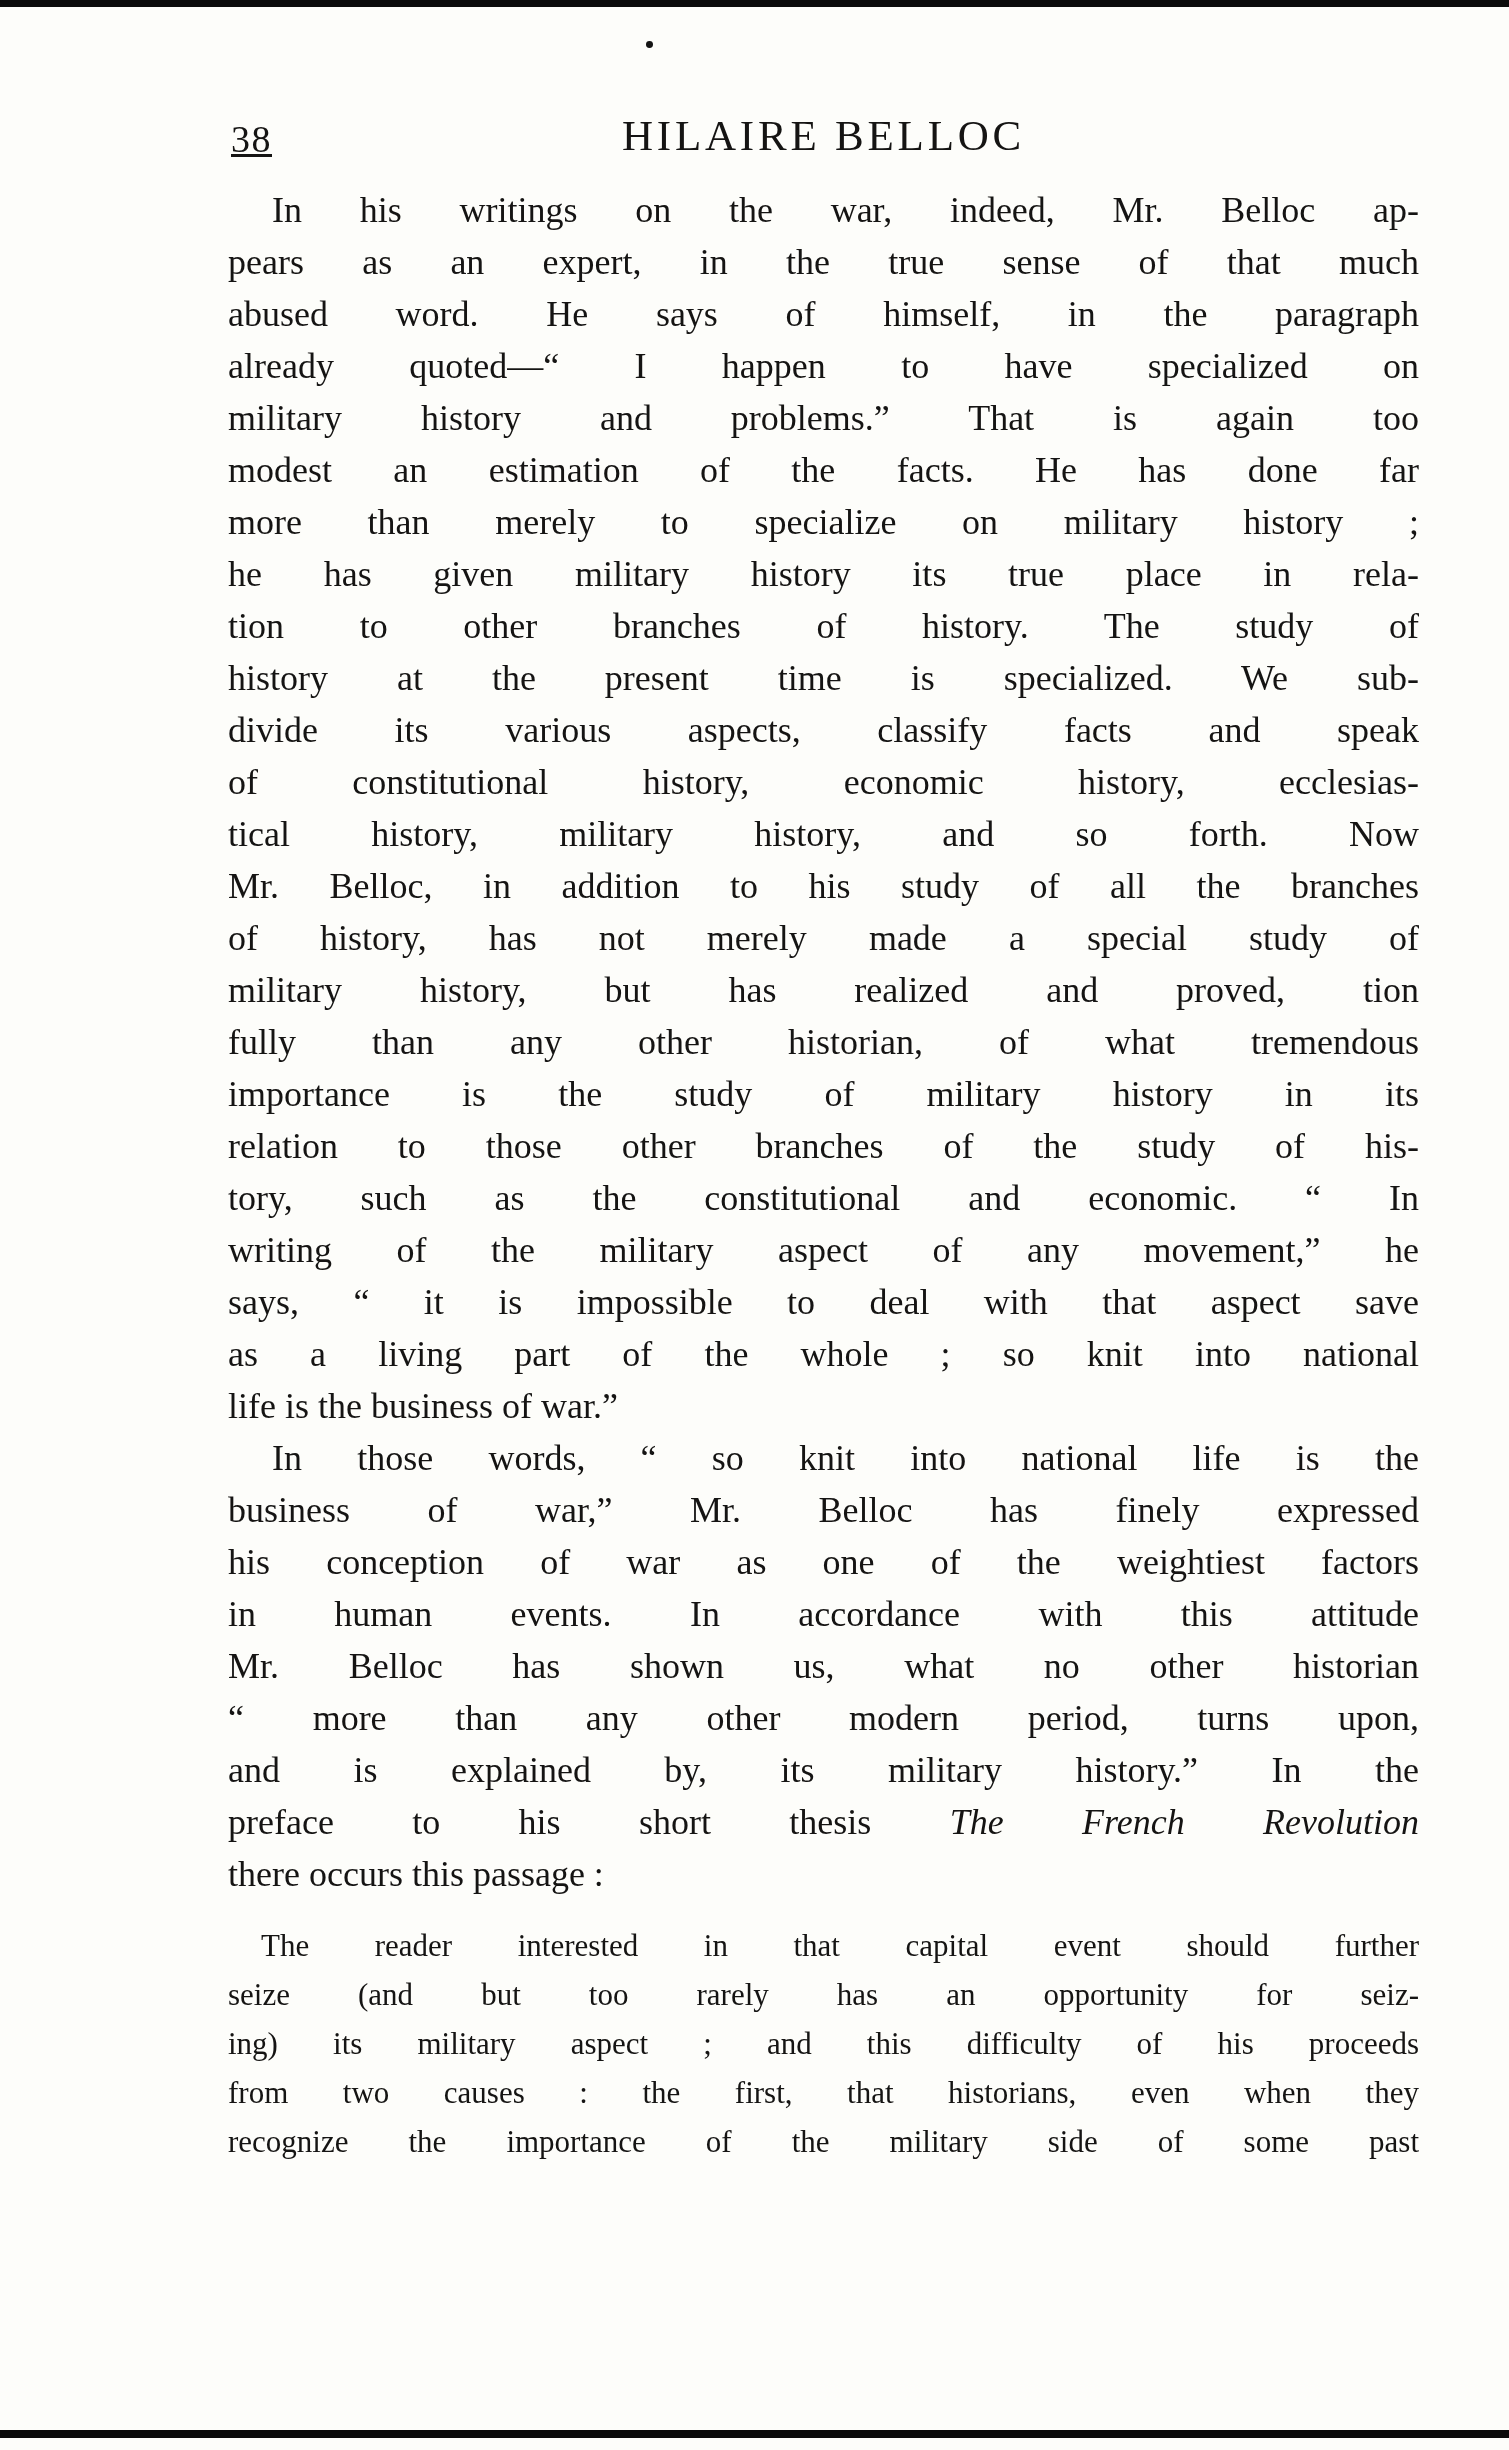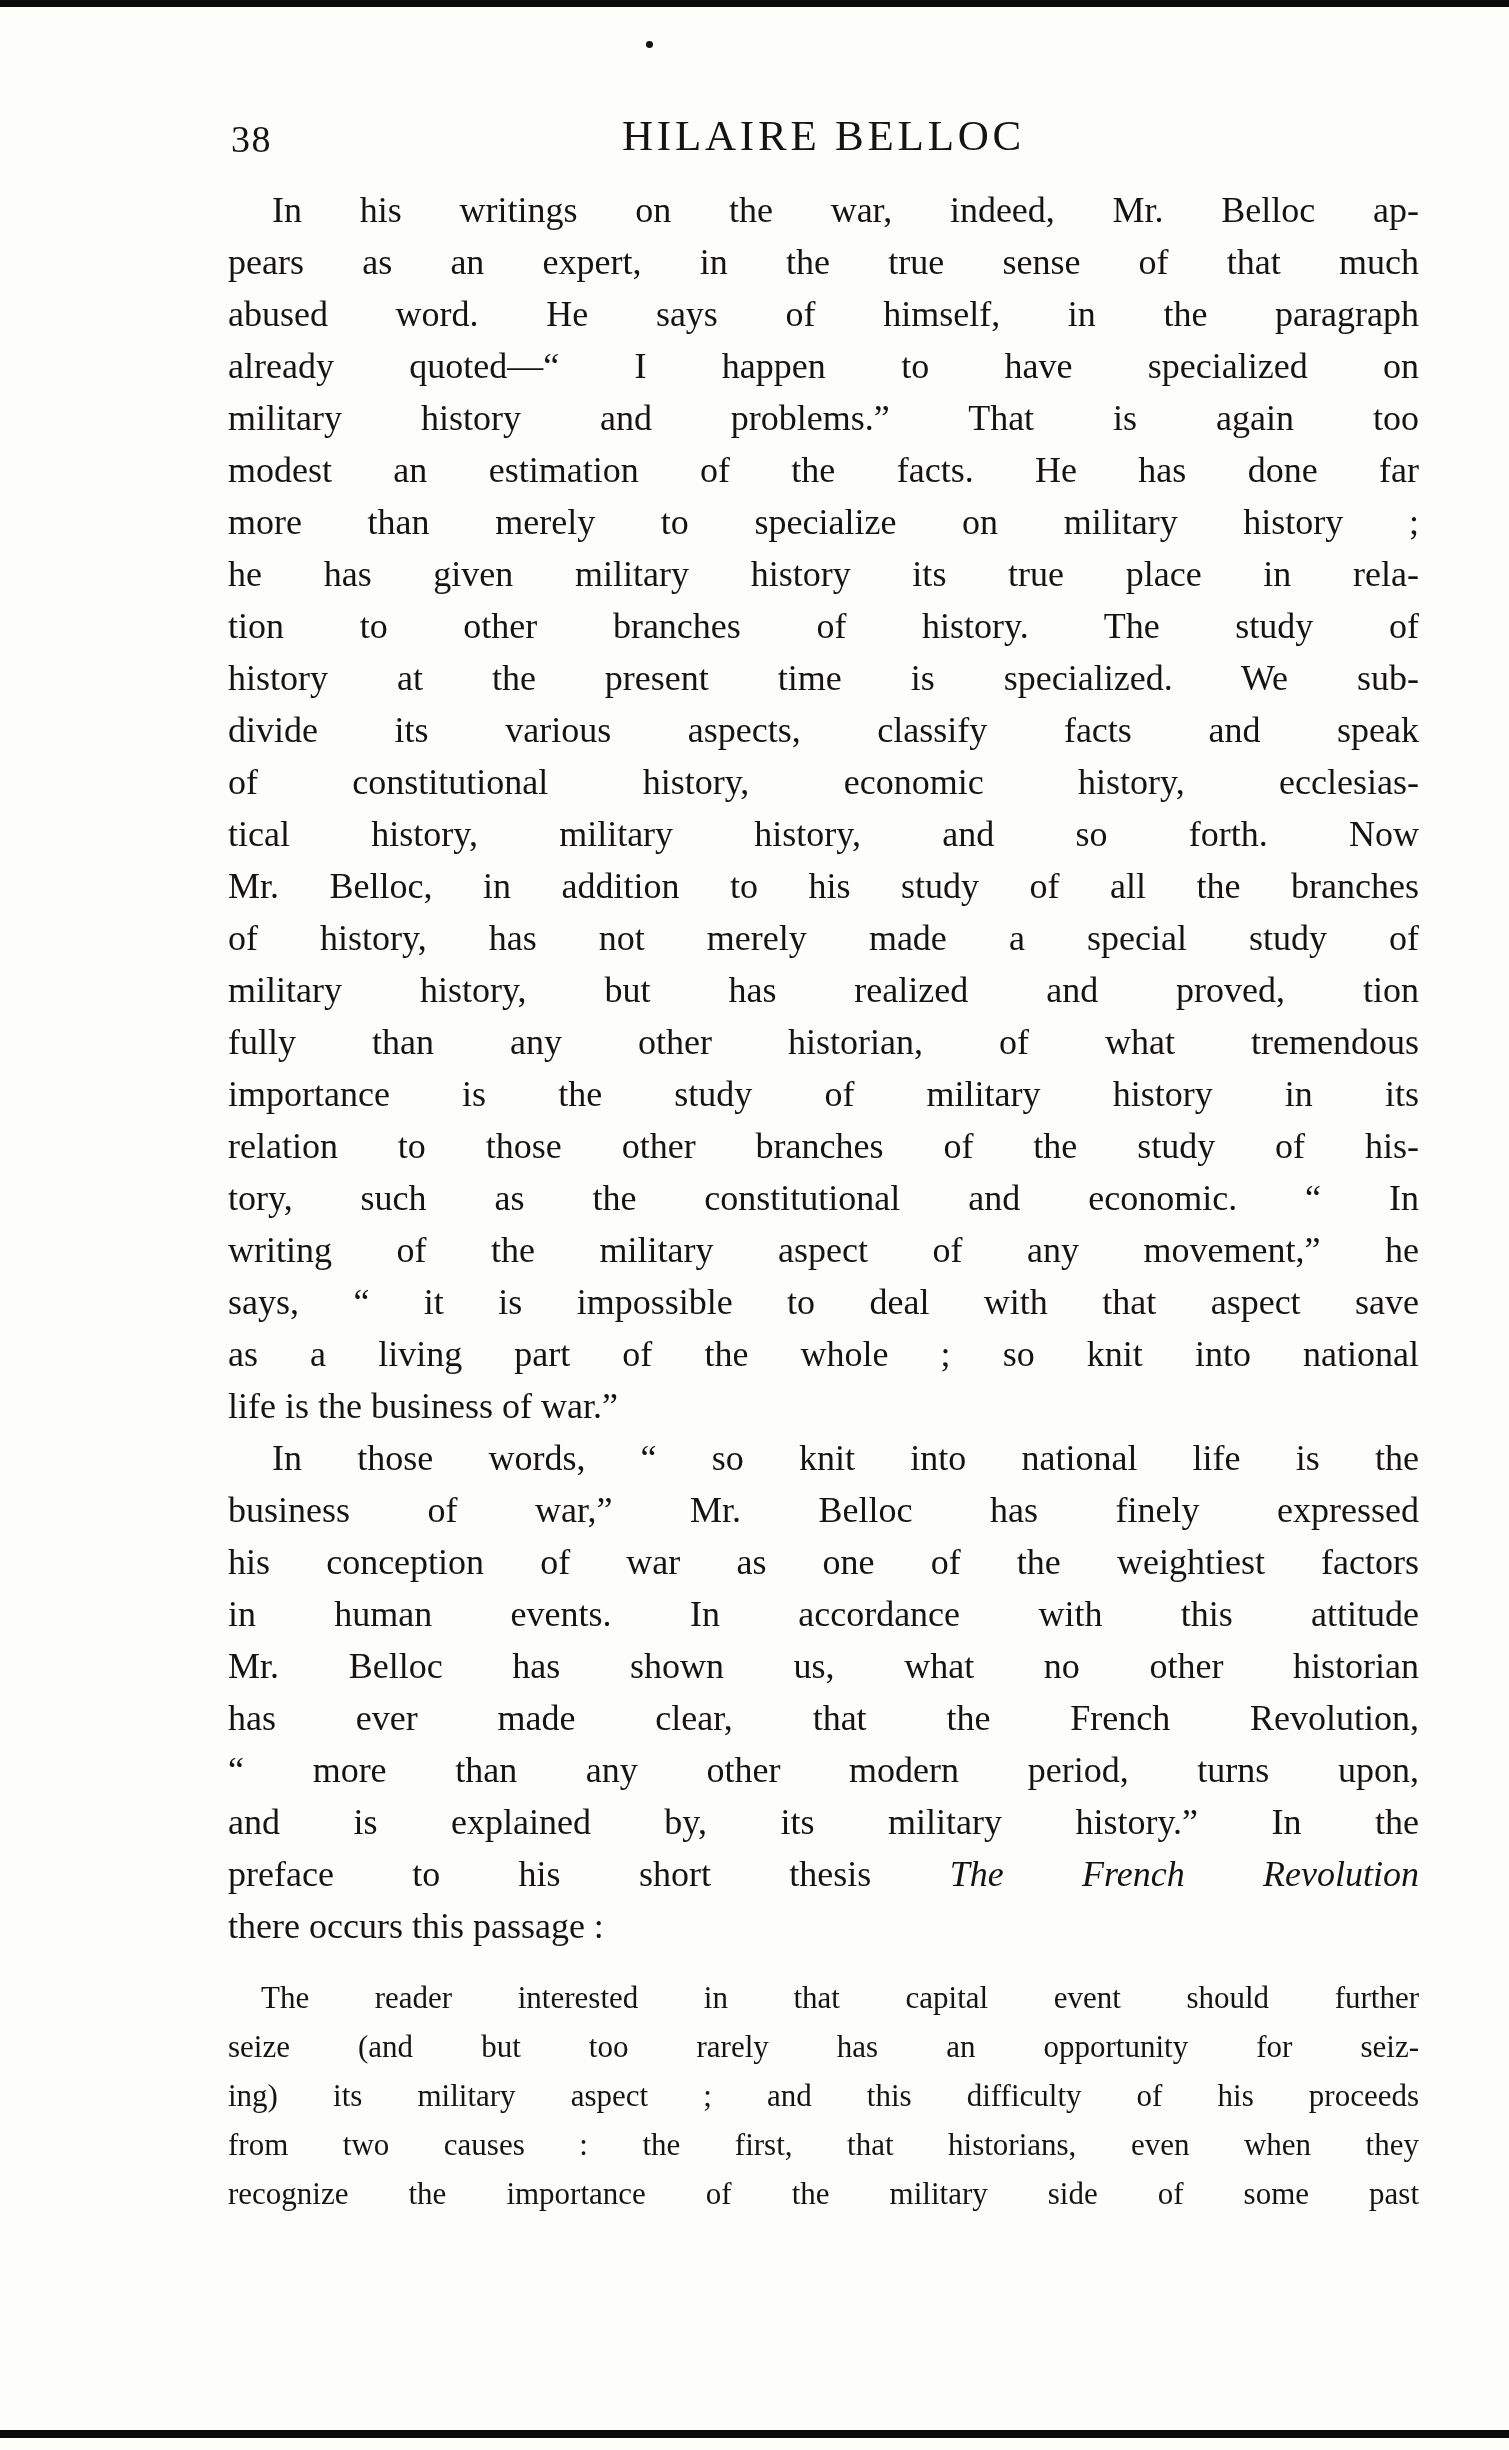--- a/index.html
+++ b/index.html
@@ -26,21 +26,21 @@
     background: #141414;
   }
   .column {
     position: absolute;
     left: 228px; top: 111px;
     width: 1191px;
   }
   .header-row { position: relative; height: 55px; }
   .page-number {
     position: absolute; left: 3px; top: 6px;
-    font-size: 38px; letter-spacing: 1.5px;
+    font-size: 38px; letter-spacing: 1.5px; text-decoration: underline;
   }
   .page-title {
     text-align: center;
     font-size: 43px;
     letter-spacing: 3.8px;
   }
   .body-text {
     margin-top: 18px;
     font-size: 36px;
     line-height: 52px;
@@ -104,21 +104,20 @@
         <div class="line line-end">life is the business of war.”</div>
       </div>
 
       <div class="para">
         <div class="lines">
             <div class="line">In those words, “ so knit into national life is the</div>
             <div class="line">business of war,” Mr. Belloc has finely expressed</div>
             <div class="line">his conception of war as one of the weightiest factors</div>
             <div class="line">in human events. In accordance with this attitude</div>
             <div class="line">Mr. Belloc has shown us, what no other historian</div>
-            <div class="line">has ever made clear, that the French Revolution,</div>
             <div class="line">“ more than any other modern period, turns upon,</div>
             <div class="line">and is explained by, its military history.” In the</div>
           </div>
         <div class="line"><span>preface to his short thesis </span><span class="italic">The French Revolution</span></div>
         <div class="line line-end">there occurs this passage :</div>
       </div>
 
       <div class="quote">
         <div class="lines">
             <div class="line">The reader interested in that capital event should further</div>

